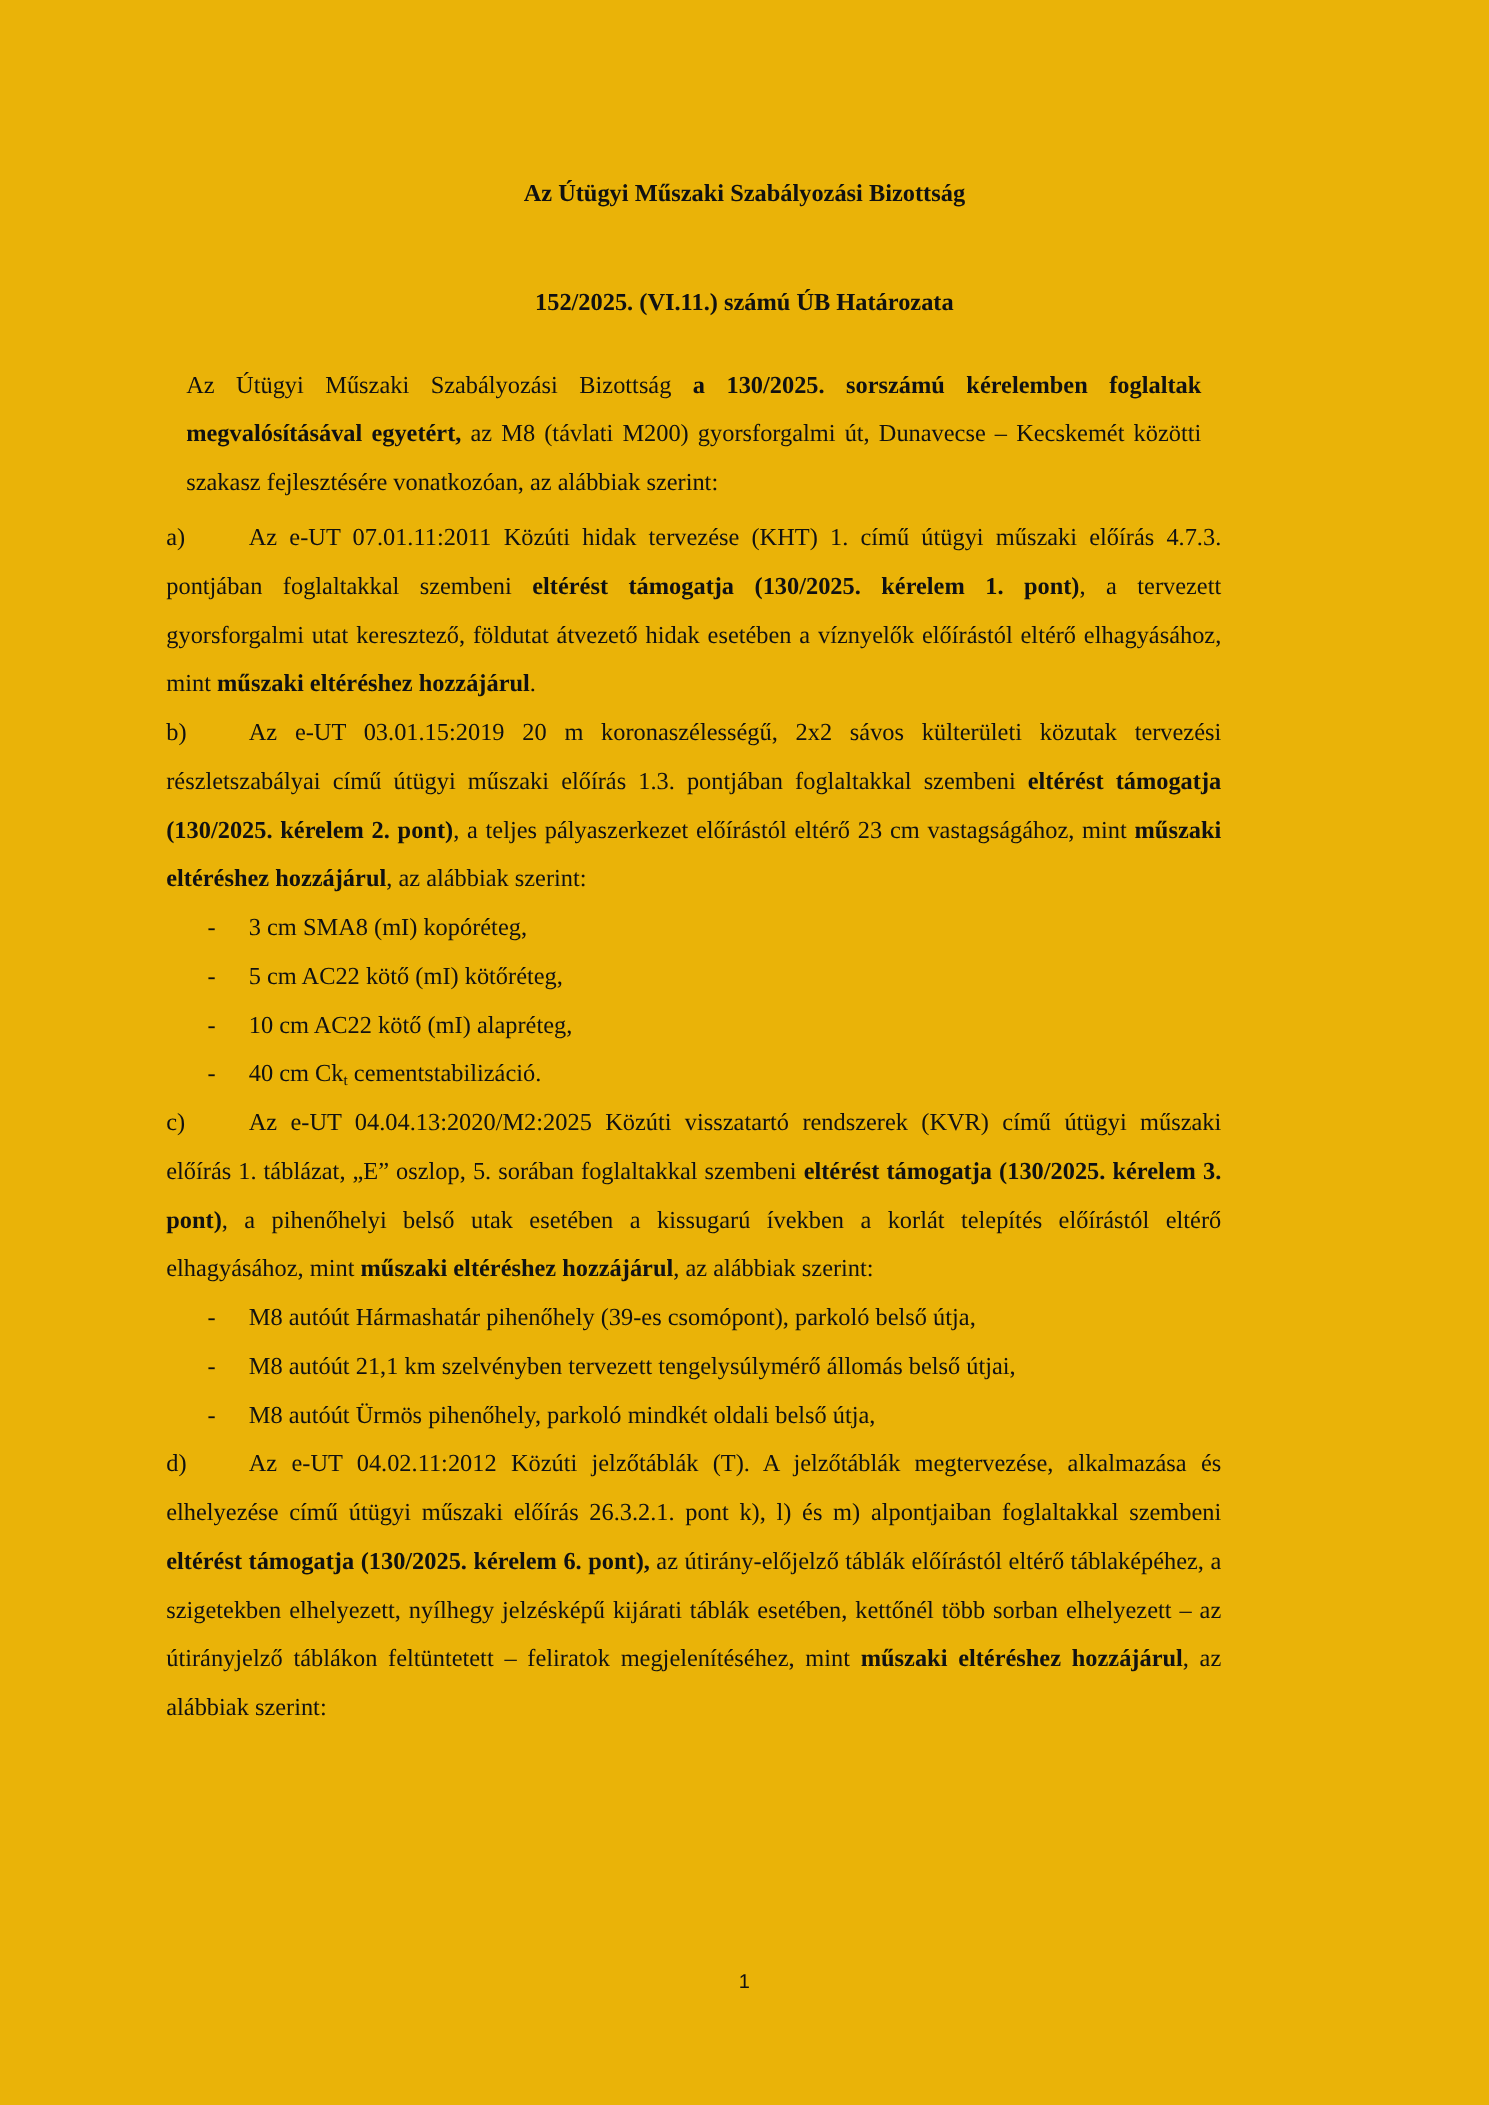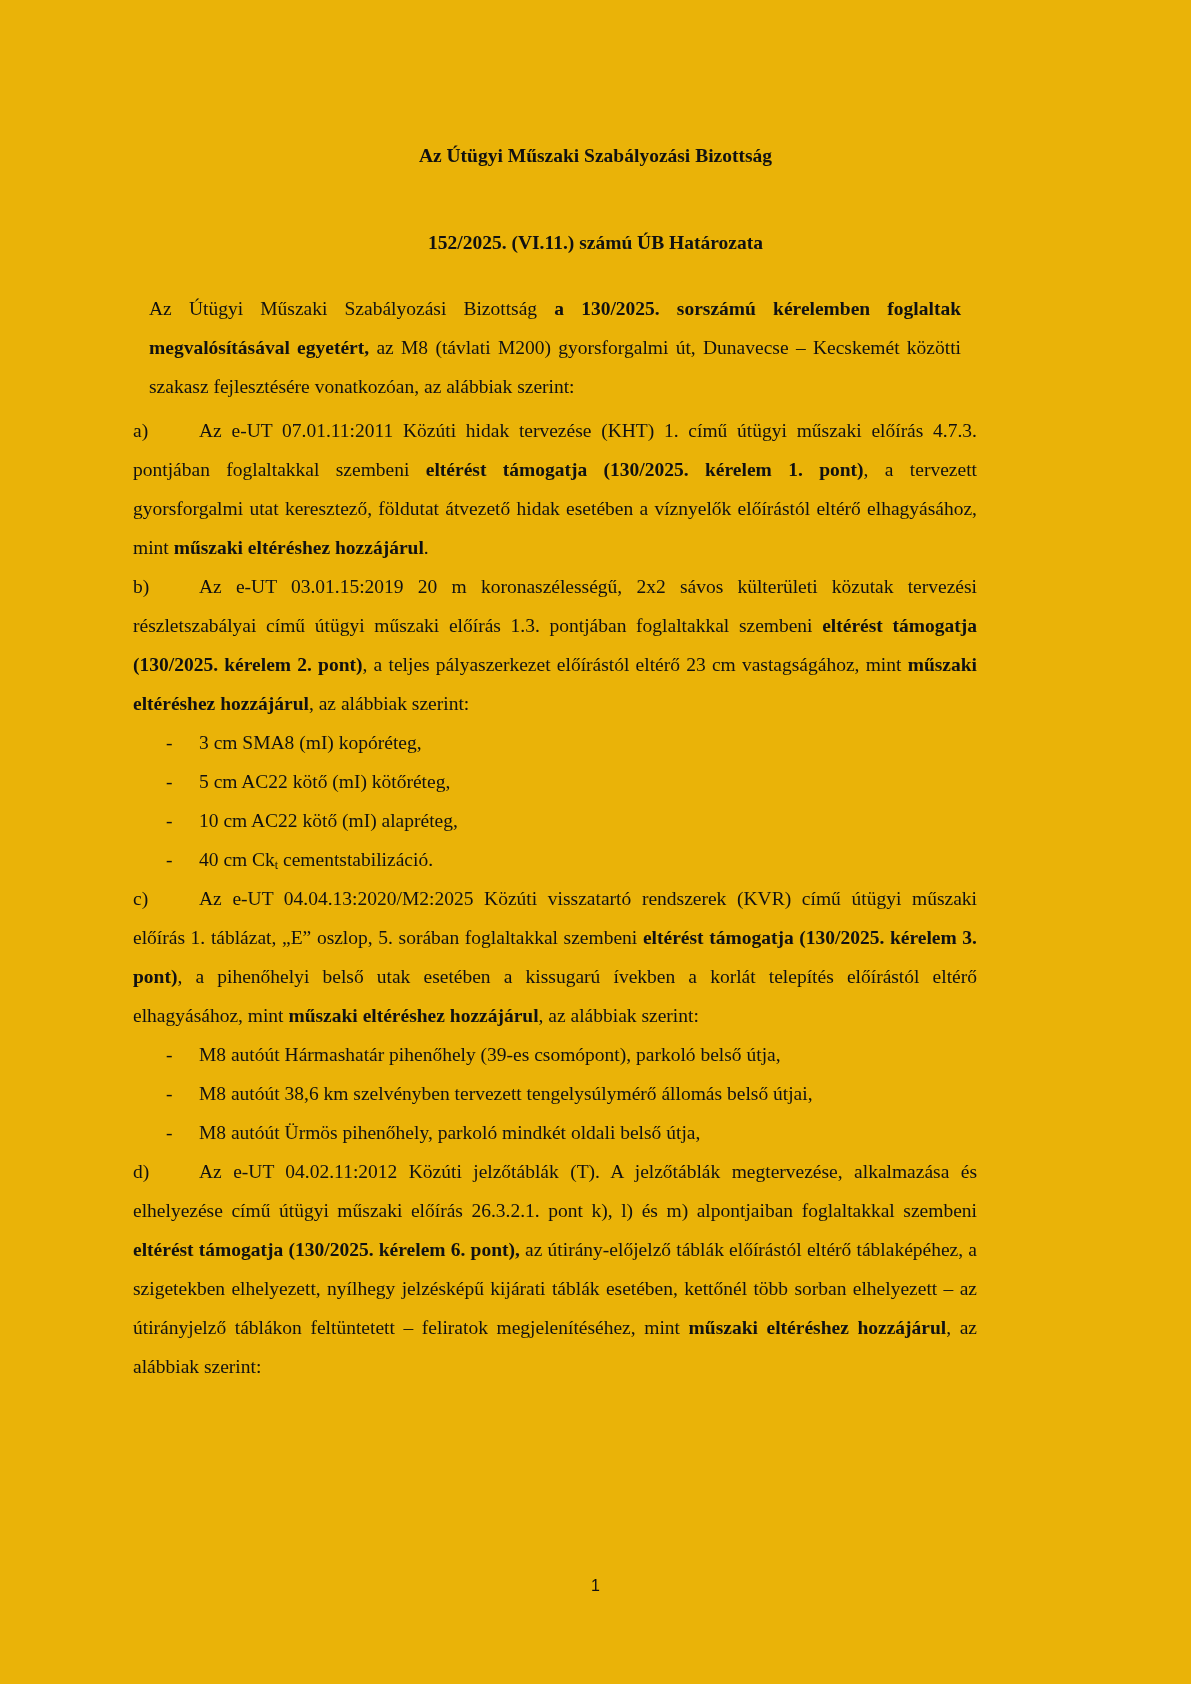--- a/index.html
+++ b/index.html
@@ -40,20 +40,20 @@
     <p class="item last"><span class="lbl">a)</span><span>Az e-UT 07.01.11:2011 Közúti hidak tervezése (KHT) 1. című útügyi műszaki előírás 4.7.3. pontjában foglaltakkal szembeni </span><b>eltérést támogatja (130/2025. kérelem 1. pont)</b><span>, a tervezett gyorsforgalmi utat keresztező, földutat átvezető hidak esetében a víznyelők előírástól eltérő elhagyásához, mint </span><b>műszaki eltéréshez hozzájárul</b><span>.</span></p>
 
     <p class="item last"><span class="lbl">b)</span><span>Az e-UT 03.01.15:2019 20 m koronaszélességű, 2x2 sávos külterületi közutak tervezési részletszabályai című útügyi műszaki előírás 1.3. pontjában foglaltakkal szembeni </span><b>eltérést támogatja (130/2025. kérelem 2. pont)</b><span>, a teljes pályaszerkezet előírástól eltérő 23 cm vastagságához, mint </span><b>műszaki eltéréshez hozzájárul</b><span>, az alábbiak szerint:</span></p>
     <p class="bullet"><span class="dash">-</span><span>3 cm SMA8 (mI) kopóréteg,</span></p>
     <p class="bullet"><span class="dash">-</span><span>5 cm AC22 kötő (mI) kötőréteg,</span></p>
     <p class="bullet"><span class="dash">-</span><span>10 cm AC22 kötő (mI) alapréteg,</span></p>
     <p class="bullet"><span class="dash">-</span><span>40 cm Ck</span><sub>t</sub><span> cementstabilizáció.</span></p>
 
     <p class="item last"><span class="lbl">c)</span><span>Az e-UT 04.04.13:2020/M2:2025 Közúti visszatartó rendszerek (KVR) című útügyi műszaki előírás 1. táblázat, „E” oszlop, 5. sorában foglaltakkal szembeni </span><b>eltérést támogatja (130/2025. kérelem 3. pont)</b><span>, a pihenőhelyi belső utak esetében a kissugarú ívekben a korlát telepítés előírástól eltérő elhagyásához, mint </span><b>műszaki eltéréshez hozzájárul</b><span>, az alábbiak szerint:</span></p>
     <p class="bullet"><span class="dash">-</span><span>M8 autóút Hármashatár pihenőhely (39-es csomópont), parkoló belső útja,</span></p>
-    <p class="bullet"><span class="dash">-</span><span>M8 autóút 38,6 km szelvényben tervezett tengelysúlymérő állomás belső útjai,</span></p>
+    <p class="bullet"><span class="dash">-</span><span>M8 autóút 21,1 km szelvényben tervezett tengelysúlymérő állomás belső útjai,</span></p>
     <p class="bullet"><span class="dash">-</span><span>M8 autóút Ürmös pihenőhely, parkoló mindkét oldali belső útja,</span></p>
 
     <p class="item last"><span class="lbl">d)</span><span>Az e-UT 04.02.11:2012 Közúti jelzőtáblák (T). A jelzőtáblák megtervezése, alkalmazása és elhelyezése című útügyi műszaki előírás 26.3.2.1. pont k), l) és m) alpontjaiban foglaltakkal szembeni </span><b>eltérést támogatja (130/2025. kérelem 6. pont),</b><span> az útirány-előjelző táblák előírástól eltérő táblaképéhez, a szigetekben elhelyezett, nyílhegy jelzésképű kijárati táblák esetében, kettőnél több sorban elhelyezett – az útirányjelző táblákon feltüntetett – feliratok megjelenítéséhez, mint </span><b>műszaki eltéréshez hozzájárul</b><span>, az alábbiak szerint:</span></p>
   </div>
 
   <div class="pagenum">1</div>
 </div>
 
 </body></html>

